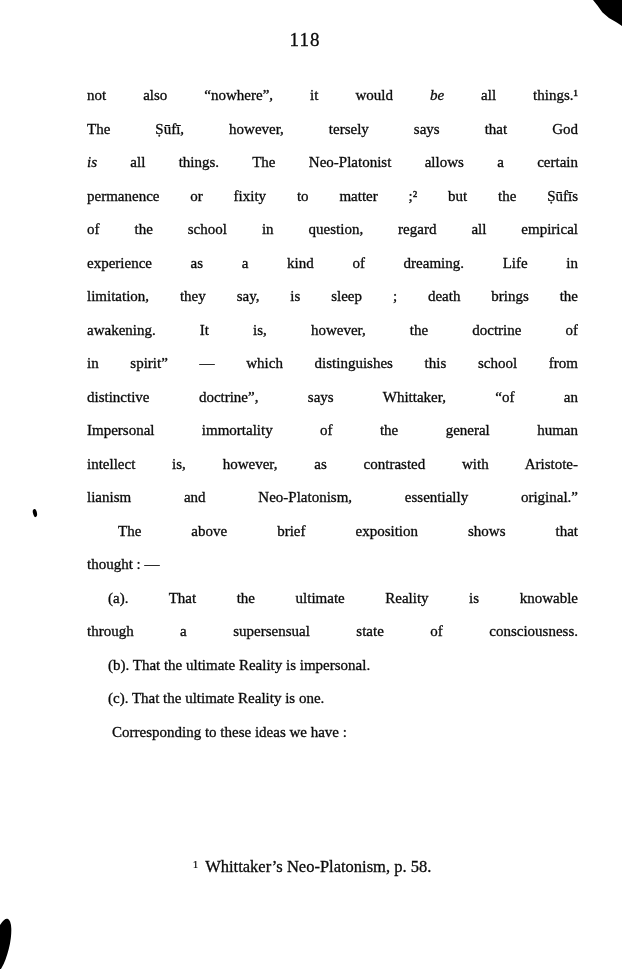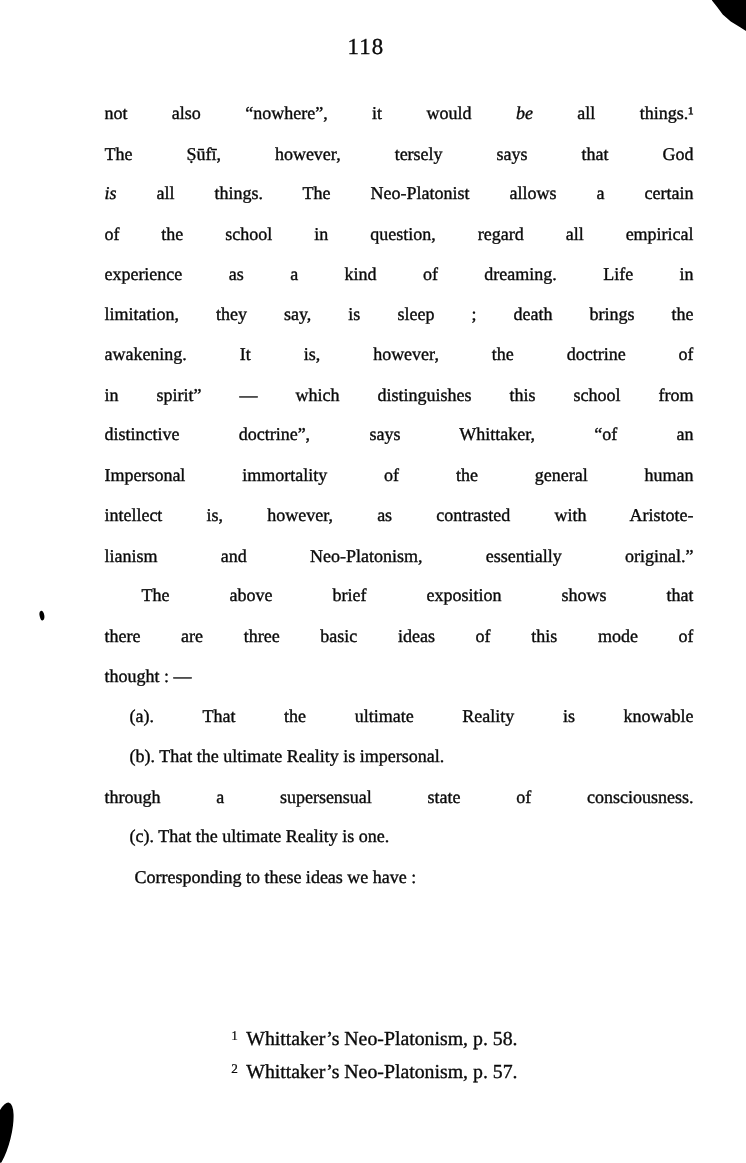--- a/index.html
+++ b/index.html
@@ -46,39 +46,38 @@
 </style>
 </head>
 <body>
 
 <div class="page-number">118</div>
 
 <div class="body-text" id="body-lines">
     <div class="line">not also “nowhere”, it would <i>be</i> all things.¹</div>
     <div class="line">The Ṣūfī, however, tersely says that God</div>
     <div class="line"><i>is</i> all things. The Neo-Platonist allows a certain</div>
+    <div class="line">permanence or fixity to matter ;² but the Ṣūfīs</div>
     <div class="line">of the school in question, regard all empirical</div>
     <div class="line">experience as a kind of dreaming. Life in</div>
     <div class="line">limitation, they say, is sleep ; death brings the</div>
     <div class="line">awakening. It is, however, the doctrine of</div>
     <div class="line">in spirit” — which distinguishes this school from</div>
     <div class="line">distinctive doctrine”, says Whittaker, “of an</div>
     <div class="line">Impersonal immortality of the general human</div>
     <div class="line">intellect is, however, as contrasted with Aristote-</div>
     <div class="line">lianism and Neo-Platonism, essentially original.”</div>
     <div class="line" style="padding-left: 31px;">The above brief exposition shows that</div>
-    <div class="line">there are three basic ideas of this mode of</div>
     <div class="line no-j">thought : —</div>
     <div class="line" style="padding-left: 21px;">(a). That the ultimate Reality is knowable</div>
+    <div class="line">through a supersensual state of consciousness.</div>
     <div class="line no-j" style="padding-left: 21px;">(b). That the ultimate Reality is impersonal.</div>
-    <div class="line">through a supersensual state of consciousness.</div>
     <div class="line no-j" style="padding-left: 21px;">(c). That the ultimate Reality is one.</div>
     <div class="line no-j" style="padding-left: 25px;">Corresponding to these ideas we have :</div>
   </div>
 
 <div class="footnotes" id="footnotes">
     <div class="footnote"><sup>1</sup>Whittaker’s Neo-Platonism, p. 58.</div>
-    <div class="footnote"><sup>2</sup>Whittaker’s Neo-Platonism, p. 57.</div>
   </div>
 
 <div class="corner-fold"></div>
 <div class="ink-blob"></div>
 <div class="stray-comma"></div>
 
 </body></html>

